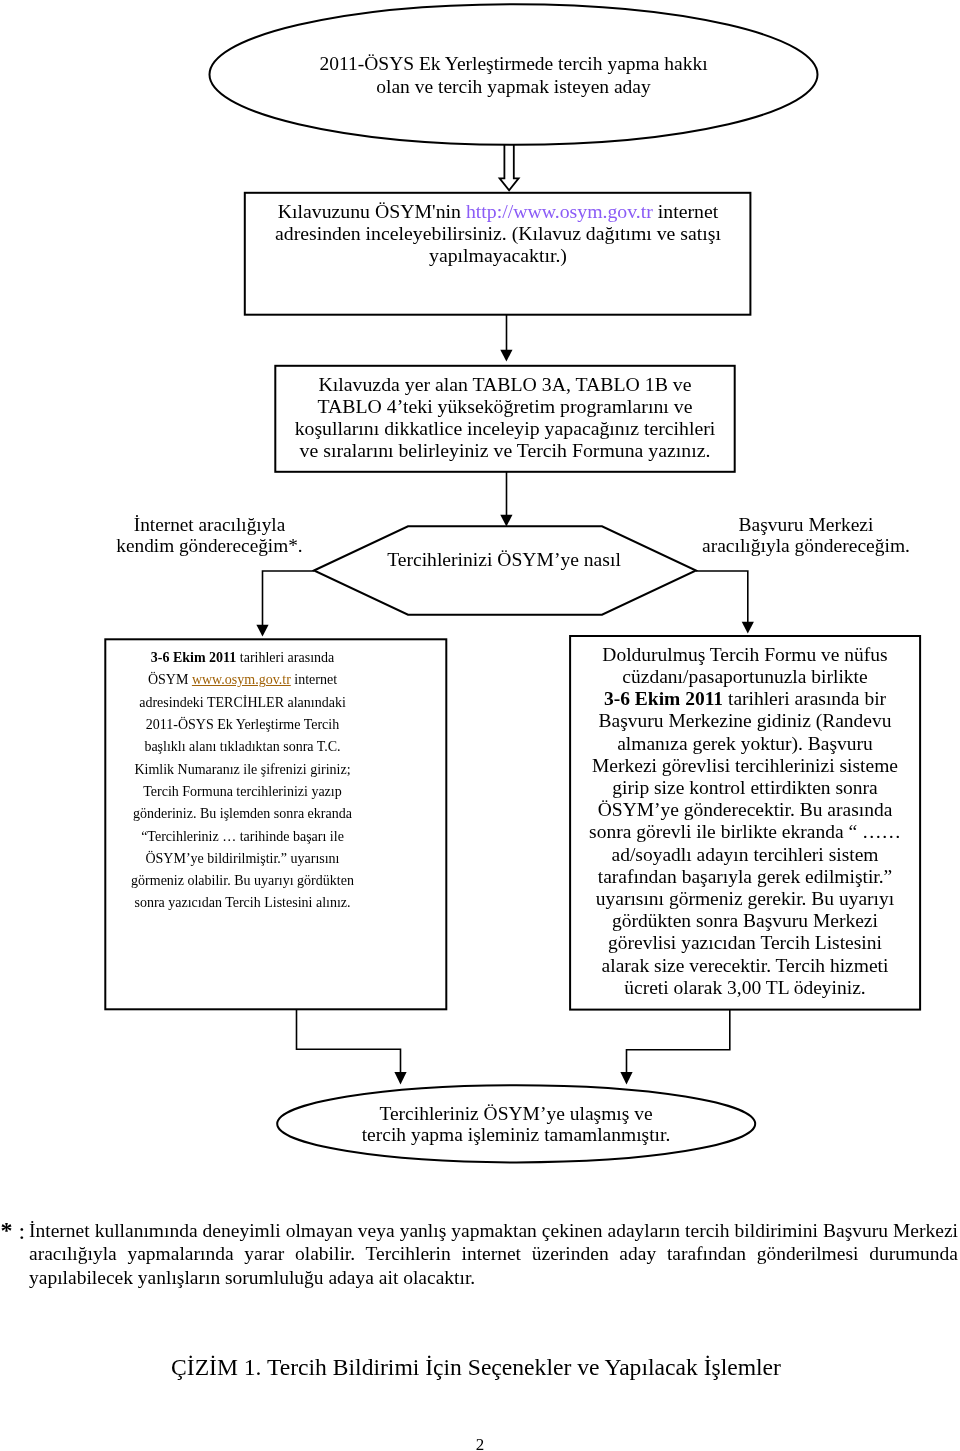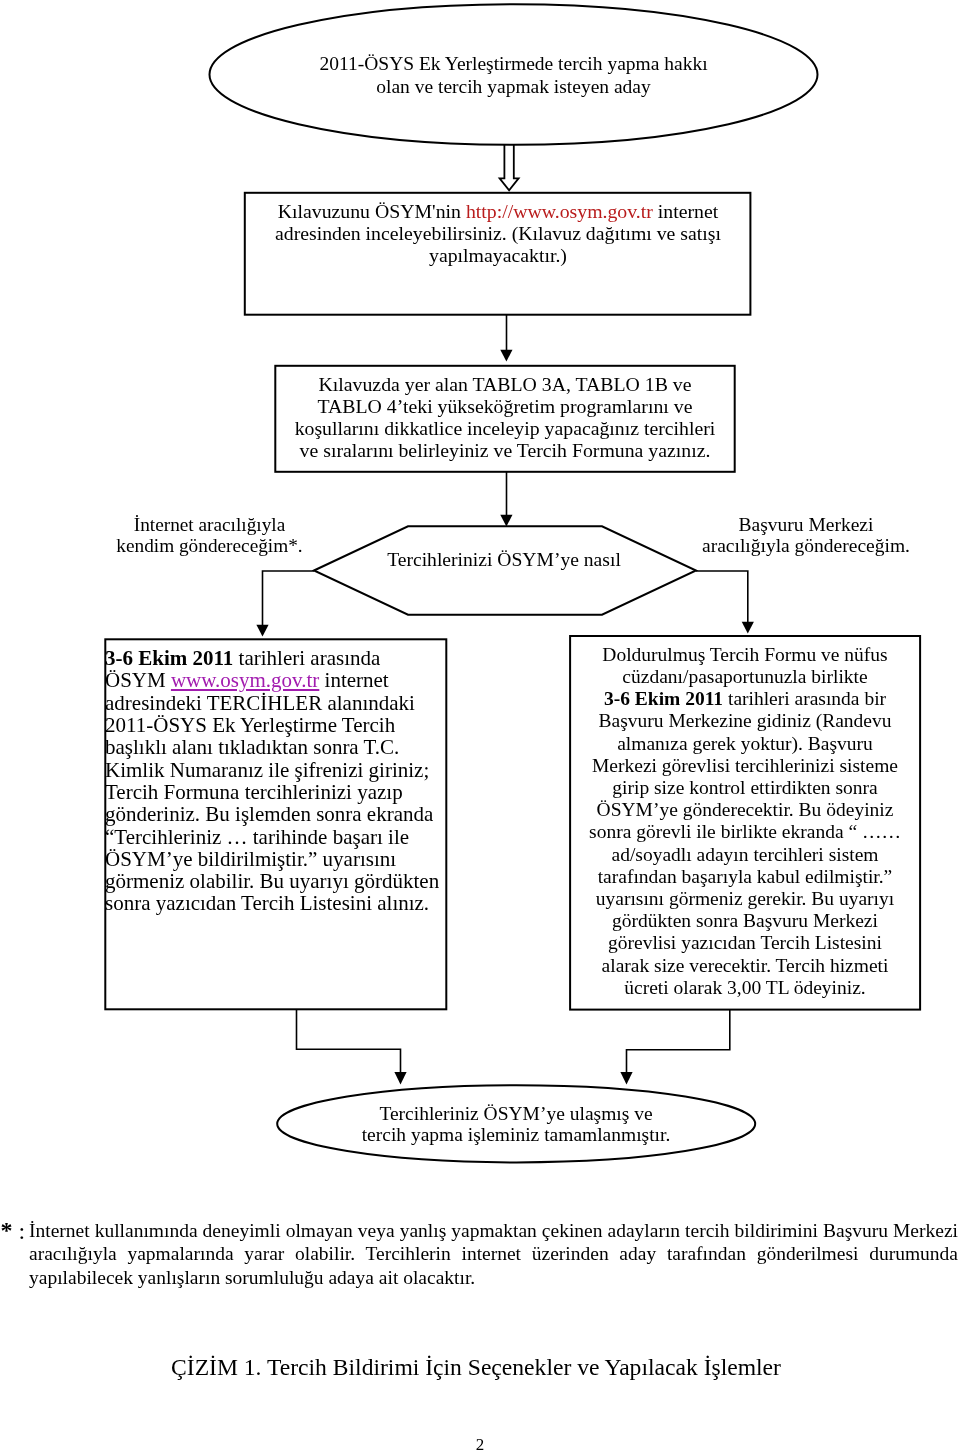--- a/index.html
+++ b/index.html
@@ -3,22 +3,22 @@
 <meta charset="utf-8">
 <title>CIZIM 1 - Tercih Bildirimi</title>
 <style>
   html,body{margin:0;padding:0;background:#fff;}
   body{width:960px;height:1451px;position:relative;overflow:hidden;
        font-family:"Liberation Serif",serif;color:#000;
        -webkit-font-smoothing:antialiased;}
   .page{position:absolute;left:0;top:0;width:960px;height:1451px;background:#fff;}
   svg.shapes{position:absolute;left:0;top:0;width:960px;height:1451px;overflow:visible;}
   .tx{position:absolute;text-align:center;transform:translateZ(0);font-size:19.7px;line-height:22.2px;white-space:nowrap;}
-  .lnk{color:#a21caf;text-decoration:underline;}
-  .lnk-plain{color:#b91c1c;text-decoration:none;}
+  .lnk{color:#a16207;text-decoration:underline;}
+  .lnk-plain{color:#8b5cf6;text-decoration:none;}
   .bd{font-weight:bold;}
 </style>
 </head>
 <body>
 
 <div class="page">
 
   <svg class="shapes" viewBox="0 0 960 1451">
     <path d="M504.4 144.3 L513.8 144.3 L513.8 178.4 L518.6 178.4 L509.1 190.4 L499.6 178.4 L504.4 178.4 Z" fill="#fff" stroke="none"></path>
     <path d="M504.4 144.3 L504.4 178.4 L499.6 178.4 L509.1 190.4 L518.6 178.4 L513.8 178.4 L513.8 144.3" fill="none" stroke="#000" stroke-width="1.8" stroke-linejoin="miter" stroke-linecap="butt"></path>
@@ -74,21 +74,21 @@
   <div class="tx" style="left:47px;top:513.5px;width:325px;font-size:19.3px;line-height:21.2px;">
     <div>İnternet aracılığıyla</div>
     <div>kendim göndereceğim*.</div>
   </div>
 
   <div class="tx" style="left:656px;top:513.5px;width:300px;font-size:19.5px;line-height:21.2px;">
     <div>Başvuru Merkezi</div>
     <div>aracılığıyla göndereceğim.</div>
   </div>
 
-  <div class="tx" style="left:105px;top:647.2px;width:275px;font-size:21px;line-height:22.3px;">
+  <div class="tx" style="left:105px;top:647.2px;width:275px;font-size:14px;line-height:22.3px;">
     <div><span class="bd">3-6 Ekim 2011</span><span> tarihleri arasında</span></div>
     <div><span>ÖSYM </span><span class="lnk">www.osym.gov.tr</span><span> internet</span></div>
     <div>adresindeki TERCİHLER alanındaki</div>
     <div>2011-ÖSYS Ek Yerleştirme Tercih</div>
     <div>başlıklı alanı tıkladıktan sonra T.C.</div>
     <div>Kimlik Numaranız ile şifrenizi giriniz;</div>
     <div>Tercih Formuna tercihlerinizi yazıp</div>
     <div>gönderiniz. Bu işlemden sonra ekranda</div>
     <div>“Tercihleriniz … tarihinde başarı ile</div>
     <div>ÖSYM’ye bildirilmiştir.” uyarısını</div>
@@ -97,24 +97,24 @@
   </div>
 
   <div class="tx" style="left:570px;top:643.8px;width:350px;font-size:19.5px;line-height:22.2px;">
     <div>Doldurulmuş Tercih Formu ve nüfus</div>
     <div>cüzdanı/pasaportunuzla birlikte</div>
     <div><span class="bd">3-6 Ekim 2011</span><span> tarihleri arasında bir</span></div>
     <div>Başvuru Merkezine gidiniz (Randevu</div>
     <div>almanıza gerek yoktur). Başvuru</div>
     <div>Merkezi görevlisi tercihlerinizi sisteme</div>
     <div>girip size kontrol ettirdikten sonra</div>
-    <div>ÖSYM’ye gönderecektir. Bu ödeyiniz</div>
+    <div>ÖSYM’ye gönderecektir. Bu arasında</div>
     <div>sonra görevli ile birlikte ekranda “ ……</div>
     <div>ad/soyadlı adayın tercihleri sistem</div>
-    <div>tarafından başarıyla kabul edilmiştir.”</div>
+    <div>tarafından başarıyla gerek edilmiştir.”</div>
     <div>uyarısını görmeniz gerekir. Bu uyarıyı</div>
     <div>gördükten sonra Başvuru Merkezi</div>
     <div>görevlisi yazıcıdan Tercih Listesini</div>
     <div>alarak size verecektir. Tercih hizmeti</div>
     <div>ücreti olarak 3,00 TL ödeyiniz.</div>
   </div>
 
   <div class="tx" style="left:277px;top:1102.5px;width:478px;font-size:19.5px;line-height:21.4px;">
     <div>Tercihleriniz ÖSYM’ye ulaşmış ve</div>
     <div>tercih yapma işleminiz tamamlanmıştır.</div>

